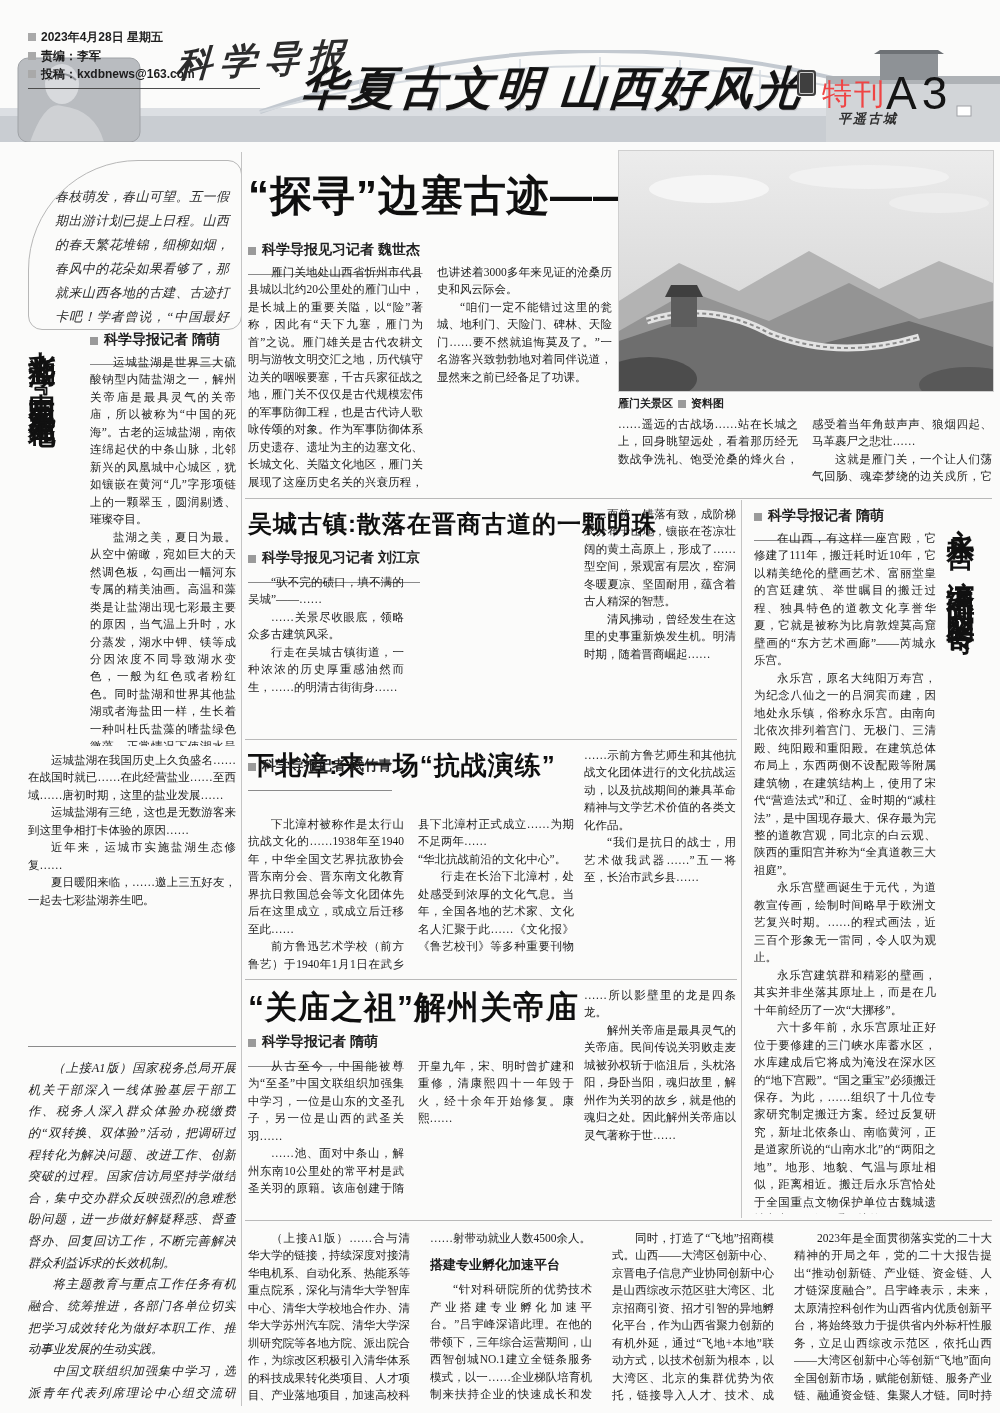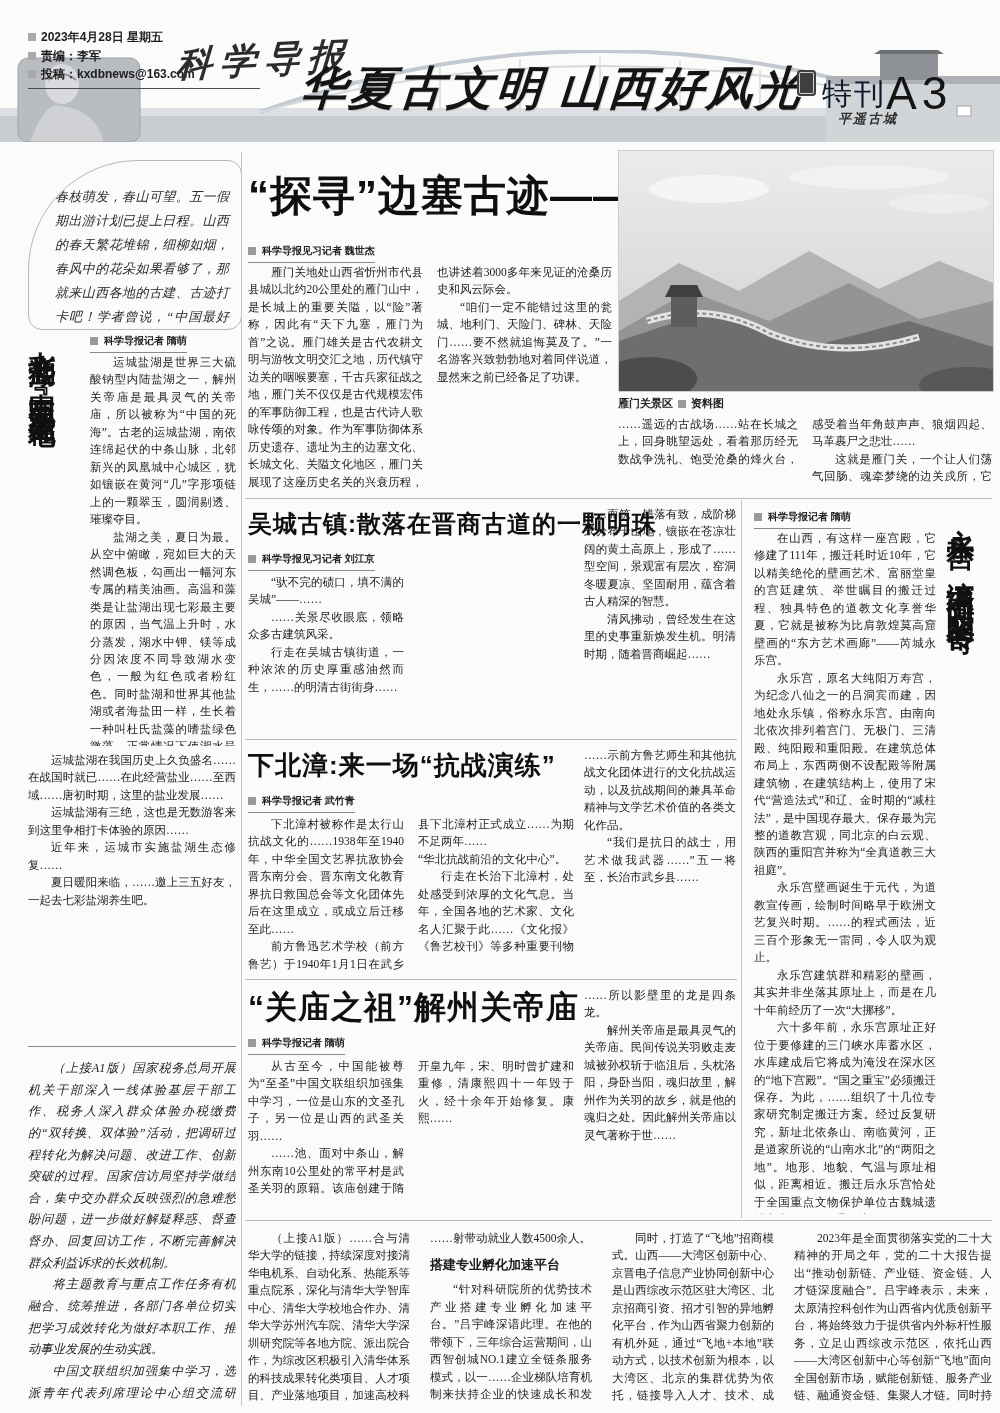--- a/index.html
+++ b/index.html
@@ -9,22 +9,22 @@
     font-family:"Liberation Serif","DejaVu Serif",serif;
   }
   .sans{font-family:"Liberation Sans","DejaVu Sans",sans-serif;}
   .abs{position:absolute;}
   .body-text{font-size:11.5px;line-height:1.52;text-align:justify;overflow:hidden;}
   .body-text p{margin:0;text-indent:2em;}
   .rule-h{position:absolute;border-top:1px solid #b9b9b9;height:0;}
   .rule-v{position:absolute;border-left:1px solid #c4c4c4;width:0;}
   .byline{
     font-family:"Liberation Sans","DejaVu Sans",sans-serif;
-    font-size:10px;font-weight:bold;color:#222;
-    border-bottom:1px solid #8a8a8a;padding-bottom:4px;display:inline-block;
+    font-size:14px;font-weight:bold;color:#222;
+    border-bottom:1px solid #8a8a8a;padding-bottom:15px;display:inline-block;
   }
   .byline::before{
     content:"";display:inline-block;width:8px;height:8px;background:#9a9a9a;
     margin-right:6px;vertical-align:-1px;
   }
   .headline{
     font-family:"Liberation Sans","DejaVu Sans",sans-serif;
     font-weight:900;color:#0f0f0f;letter-spacing:1px;white-space:nowrap;
   }
   .vertical-title{
@@ -96,21 +96,21 @@
     <div><span style="display:inline-block;width:8px;height:8px;background:#a9a9a9;margin-right:5px;"></span><span>投稿：kxdbnews@163.com</span></div>
   </div>
 
   <div class="abs masthead" style="left:176px;top:36px;font-size:36px;">科学导报</div>
 
   <div class="abs banner-title" style="left:300px;top:58px;font-size:46px;">华夏古文明 山西好风光</div>
 
   <div class="abs" style="left:797px;top:70px;width:19px;height:26px;background:#3f3f3f;border-radius:4px;
               box-shadow:inset 0 0 0 2px #3f3f3f, inset 0 0 0 3px #cfcfcf;"></div>
 
-  <div class="abs" style="left:822px;top:74px;font-size:30px;color:#0f172a;letter-spacing:2px;">特刊</div>
+  <div class="abs" style="left:822px;top:74px;font-size:30px;color:#ef4444;letter-spacing:2px;">特刊</div>
 
   <div class="abs sans" style="left:886px;top:66px;font-size:46px;letter-spacing:5px;color:#141414;">A3</div>
 
   <div class="abs" style="left:838px;top:110px;font-size:13px;font-style:italic;font-weight:bold;color:#2e2e2e;letter-spacing:2px;">平遥古城</div>
 </div>
 
 <div class="abs note-box" style="left:28px;top:160px;width:174px;height:136px;">
   <span>春枝萌发，春山可望。五一假期出游计划已提上日程。山西的春天繁花堆锦，细柳如烟，春风中的花朵如果看够了，那就来山西各地的古建、古迹打卡吧！学者曾说，“中国最好的古建在山西”，在假期与古建、古迹合个影，惊艳你的朋友圈吧！</span>
 </div>
 
@@ -198,21 +198,21 @@
   <p>行走在吴城古镇街道，一种浓浓的历史厚重感油然而生，……的明清古街街身……</p>
 </div>
 <div class="abs body-text" style="left:584px;top:506px;width:152px;height:228px;">
   <p style="text-indent:0;">……而筑，错落有致，成阶梯式分布于山地，镶嵌在苍凉壮阔的黄土高原上，形成了……型空间，景观富有层次，窑洞冬暖夏凉、坚固耐用，蕴含着古人精深的智慧。</p>
   <p>清风拂动，曾经发生在这里的史事重新焕发生机。明清时期，随着晋商崛起……</p>
 </div>
 
 <div class="rule-h" style="left:245px;top:739px;width:492px;"></div>
 
 <div class="abs headline" style="left:248px;top:748px;font-size:26px;">下北漳:来一场“抗战演练”</div>
-<div class="abs" style="left:248px;top:790px;text-align:center;">
+<div class="abs" style="left:248px;top:756px;text-align:center;">
   <span class="byline">科学导报记者 武竹青</span>
 </div>
 <div class="abs body-text two-col" style="left:248px;top:816px;width:326px;height:158px;">
   <p>下北漳村被称作是太行山抗战文化的……1938年至1940年，中华全国文艺界抗敌协会晋东南分会、晋东南文化教育界抗日救国总会等文化团体先后在这里成立，或成立后迁移至此……</p>
   <p>前方鲁迅艺术学校（前方鲁艺）于1940年1月1日在武乡县下北漳村正式成立……为期不足两年……</p>
   <p style="text-indent:0;">“华北抗战前沿的文化中心”。</p>
   <p>行走在长治下北漳村，处处感受到浓厚的文化气息。当年，全国各地的艺术家、文化名人汇聚于此……《文化报》《鲁艺校刊》等多种重要刊物在此编辑出版，《新华日报》（华北版）的美编……</p>
 
 </div>
 <div class="abs body-text" style="left:584px;top:747px;width:152px;height:228px;">

